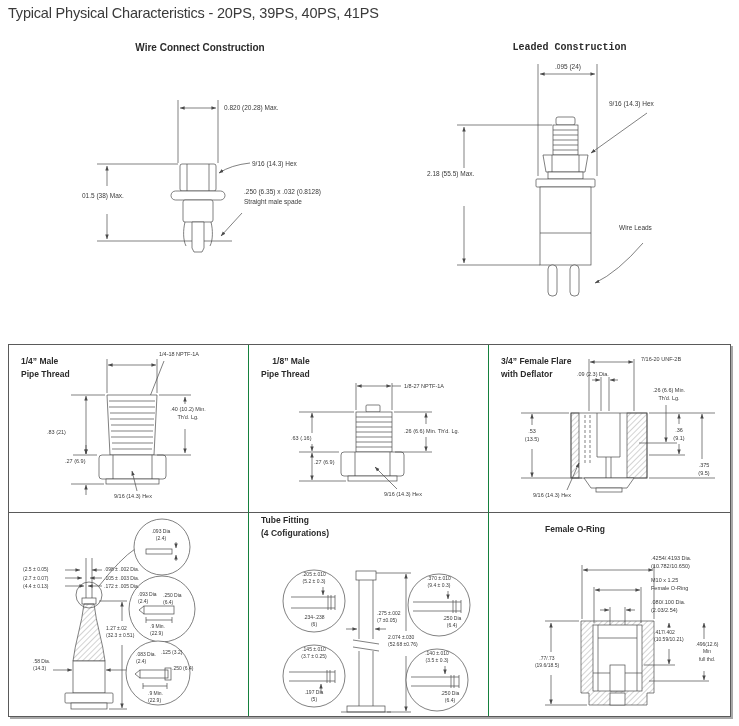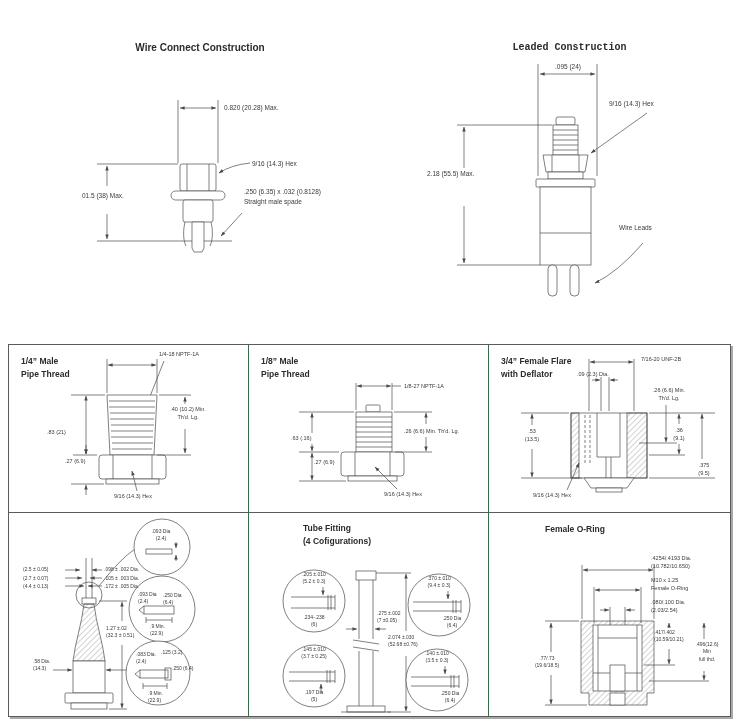--- a/index.html
+++ b/index.html
@@ -18,20 +18,21 @@
   .bb{border-bottom:1px solid #5a5a5a;}
   svg{position:absolute;left:0;top:0;}
   svg .ln{stroke:#4a4a4a;stroke-width:0.7;fill:none;}
   svg .wh{fill:#fff;}
 </style>
 </head>
 <body>
 
 <div class="page">
 
+  <div class="hdr" style="left:8px;top:5px;">Typical Physical Characteristics - 20PS, 39PS, 40PS, 41PS</div>
 
   <svg class="abs" width="739" height="312">
     <defs>
       <marker id="a0" viewBox="0 0 8 8" refX="7.5" refY="4" markerWidth="7" markerHeight="7" orient="auto-start-reverse">
         <path d="M0,1.2 L8,4 L0,6.8 Z" fill="#4a4a4a"></path>
       </marker>
     </defs>
     <g class="ln">
       <path d="M178,100 V163 M218,100 V163"></path>
       <line x1="180" y1="108" x2="216" y2="108" marker-start="url(#a0)" marker-end="url(#a0)"></line>
@@ -147,21 +148,21 @@
           <path d="M145,67 H183 M146,107 H183"></path>
           <line x1="177" y1="79" x2="177" y2="68" marker-end="url(#a2)"></line>
           <line x1="177" y1="92" x2="177" y2="106" marker-end="url(#a2)"></line>
           <path d="M50,67 H105 M50,107 H90 M50,136 H97"></path>
           <line x1="63" y1="88" x2="63" y2="68" marker-end="url(#a2)"></line>
           <line x1="63" y1="99" x2="63" y2="106" marker-end="url(#a2)"></line>
           <line x1="63" y1="108" x2="63" y2="135" marker-start="url(#a2)" marker-end="url(#a2)"></line>
           <line x1="148" y1="144" x2="126" y2="122" marker-end="url(#a2)"></line>
         </g>
       </svg>
-      <div class="celltitle" style="left:12px;top:10px;">1/8” Male
+      <div class="celltitle" style="left:12px;top:10px;text-align:right;">1/8” Male
 Pipe Thread</div>
       <div class="lbl sm" style="left:155px;top:37px;">1/8-27 NPTF-1A</div>
       <div class="lbl sm" style="left:155px;top:82px;">.26  (6.6) Min. Th'd. Lg.</div>
       <div class="lbl sm" style="left:42px;top:89px;">.63 (.16)</div>
       <div class="lbl sm" style="left:65px;top:113px;">.27 (6.9)</div>
       <div class="lbl sm" style="left:135px;top:145px;">9/16 (14.3) Hex</div>
     </div>
 
     <div class="cell bb" style="left:480px;top:0;width:241px;height:167px;">
       <svg width="241" height="167">
@@ -310,21 +311,21 @@
           <path d="M42,84 H86 M42,95 H86 M86,82 V97 M79,82 V97 M82,82 V97"></path>
           <line x1="74" y1="74" x2="74" y2="82" marker-end="url(#a5)"></line>
           <path d="M164,89 H212 M164,98 H212 M212,87 V100 M204,87 V100 M207,87 V100"></path>
           <line x1="199" y1="78" x2="199" y2="86" marker-end="url(#a5)"></line>
           <path d="M40,159 H86 M40,168 H86 M86,157 V170 M78,157 V170 M81,157 V170"></path>
           <line x1="72" y1="180" x2="72" y2="171" marker-end="url(#a5)"></line>
           <path d="M162,164 H210 M162,173 H210 M210,162 V175 M202,162 V175 M205,162 V175"></path>
           <line x1="196" y1="153" x2="196" y2="161" marker-end="url(#a5)"></line>
         </g>
       </svg>
-      <div class="celltitle" style="left:12px;top:9px;margin-left:42px;">Tube Fitting
+      <div class="celltitle" style="left:12px;top:1px;">Tube Fitting
 (4 Cofigurations)</div>
       <div class="lbl xs" style="left:128px;top:97px;">.275 ±.002
 (7 ±0.05)</div>
       <div class="lbl xs" style="left:139px;top:121px;">2.074 ±.030
 (52.68 ±0.76)</div>
       <div class="lbl xs ctr" style="left:42px;top:58px;width:46px;">.205 ±.010
 (5.2 ± 0.3)</div>
       <div class="lbl xs ctr" style="left:44px;top:101px;width:42px;">.234-.238
 (6)</div>
       <div class="lbl xs ctr" style="left:167px;top:62px;width:46px;">.370 ±.010

